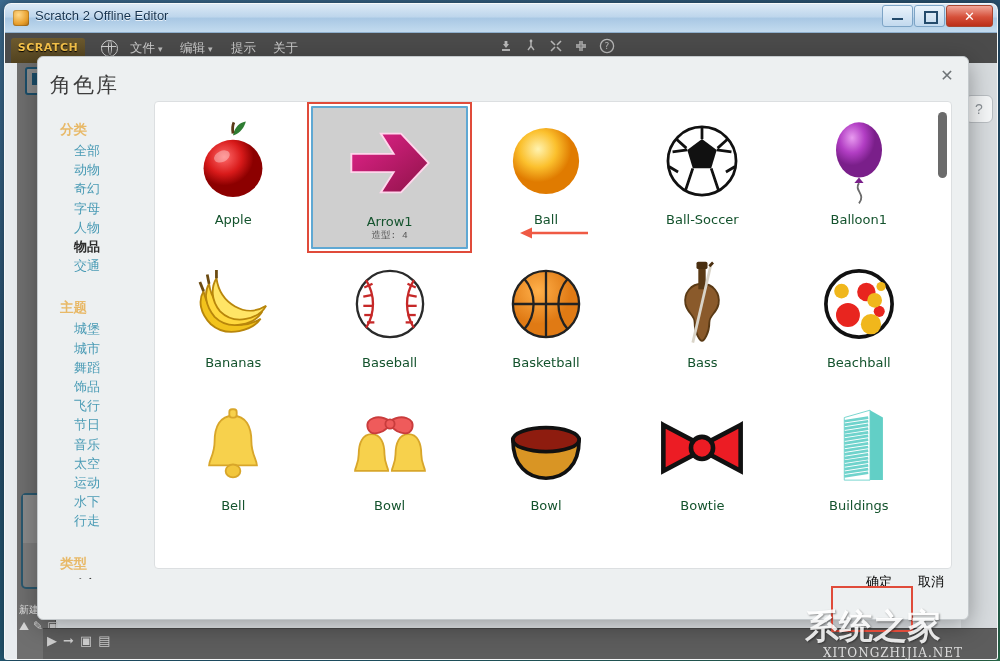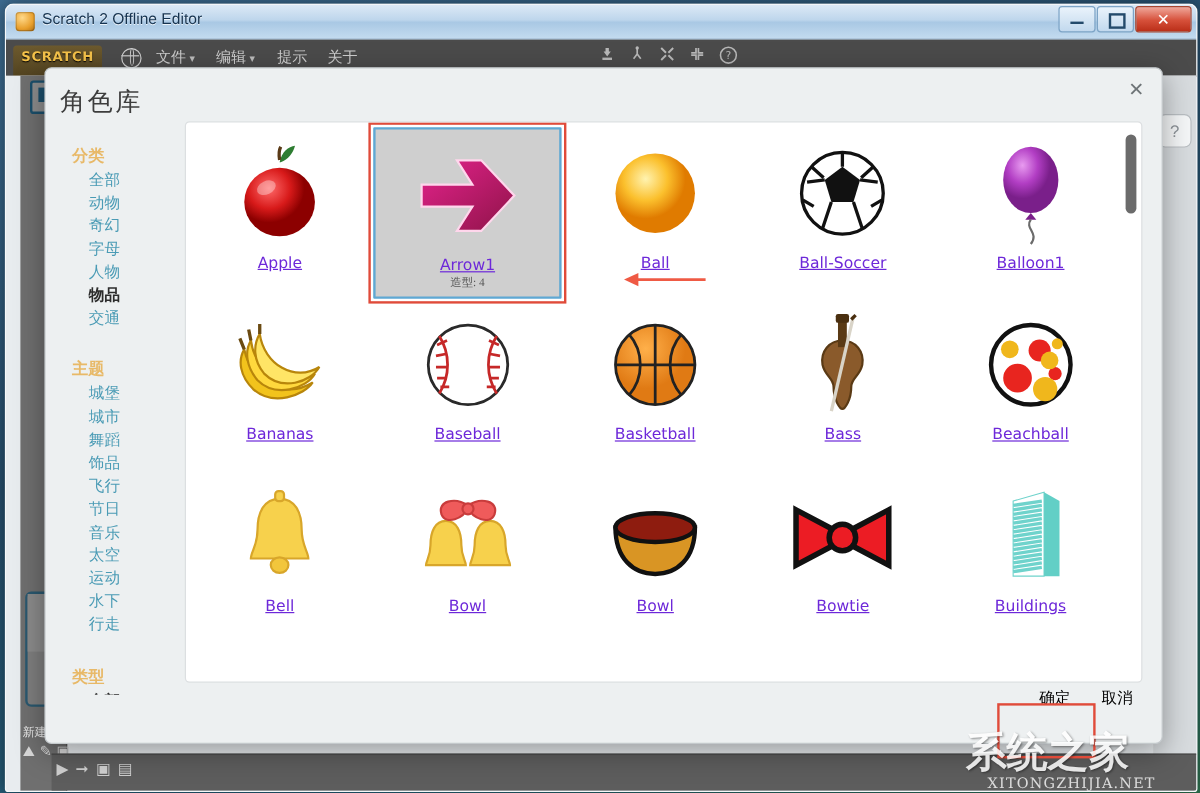--- a/index.html
+++ b/index.html
@@ -89,24 +89,24 @@
   .sitem.sel{color:#2c2c2c;font-weight:bold;}
   
   #gridwrap{position:absolute;left:116px;top:44px;right:16px;bottom:50px;
     background:#fff;border:1px solid #dcdfe1;border-radius:4px;overflow:hidden;}
   #grid{position:absolute;left:0;top:0;right:14px;bottom:0;
     display:grid;grid-template-columns:repeat(5,1fr);
     grid-auto-rows:143px;padding:4px 0 0 0;box-sizing:border-box;}
   .cell{position:relative;display:flex;flex-direction:column;align-items:center;
     justify-content:flex-start;padding-top:6px;box-sizing:border-box;}
   .thumb{width:104px;height:98px;display:flex;align-items:center;justify-content:center;position:relative;}
-  .clabel{font-size:13px;color:#6d28d9;margin-top:2px;
-    font-family:"DejaVu Sans","Liberation Sans",sans-serif;white-space:nowrap;text-decoration:underline;}
+  .clabel{font-size:13px;color:#14532d;margin-top:2px;
+    font-family:"DejaVu Sans","Liberation Sans",sans-serif;white-space:nowrap;}
   .csub{font-size:9.5px;color:#555;margin-top:0px;
-    font-family:Liberation Serif, serif;}
+    font-family:Liberation Mono, monospace;}
   .cell.selected{background:#cfcfcf;}
   .cell.selected{border:2px solid #5fa8d3;border-radius:1px;}
   .selring{position:absolute;left:-6px;top:-6px;right:-6px;bottom:-6px;
     border:2px solid #e04b3a;pointer-events:none;}
   
   #sbtrack{position:absolute;right:2px;top:4px;width:10px;bottom:4px;background:#fff;}
   #sbthumb{position:absolute;right:2px;top:6px;width:9px;height:66px;border-radius:5px;background:#6b6b6b;}
   
   #footer{position:absolute;right:18px;bottom:10px;display:flex;gap:14px;align-items:center;}
   .fbtn{font-size:13px;color:#000000;font-family:"DejaVu Sans","Liberation Sans",sans-serif;

